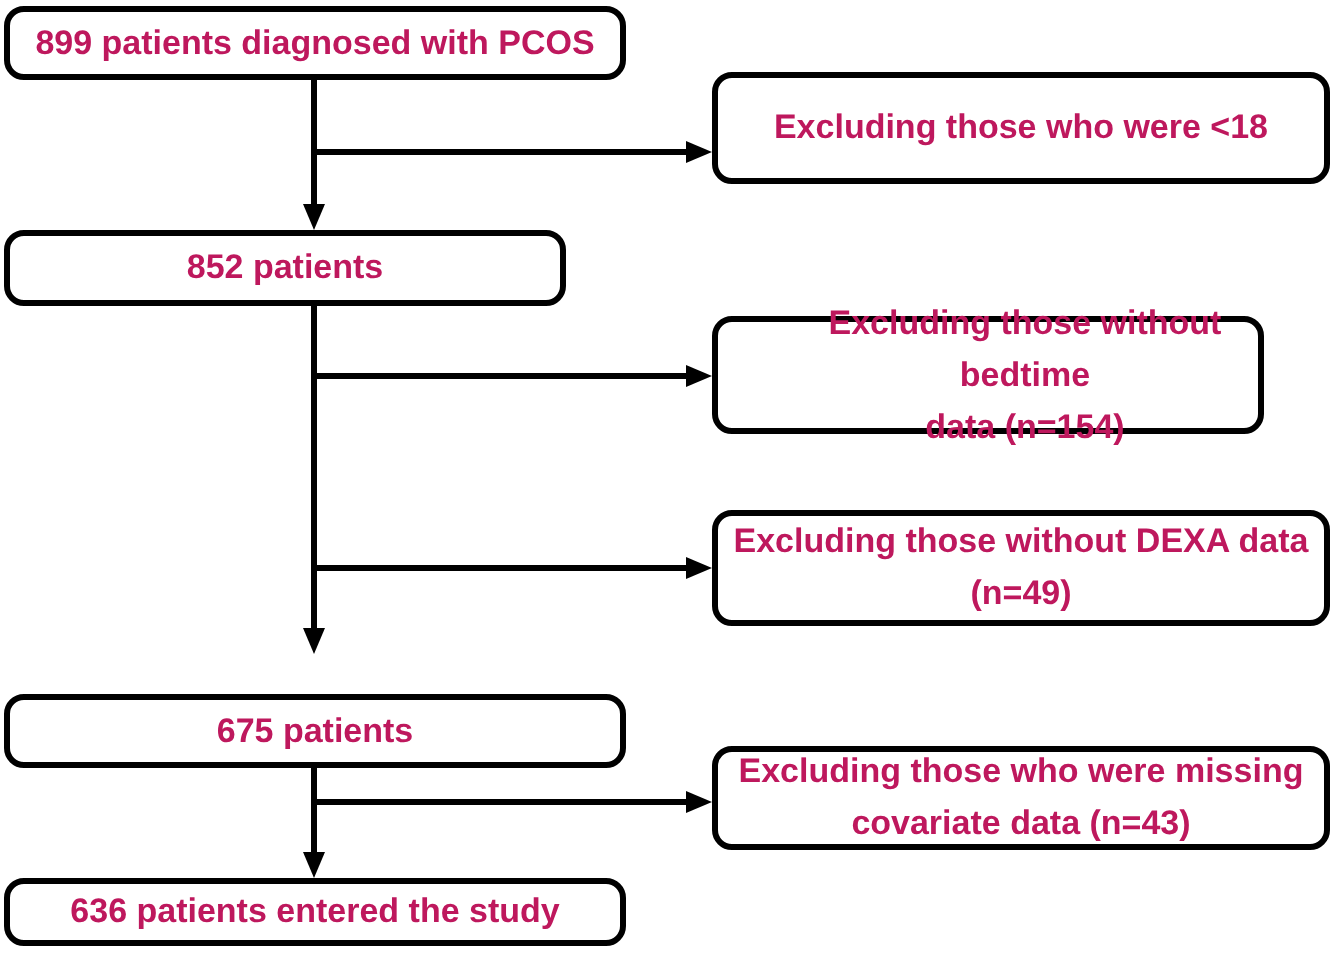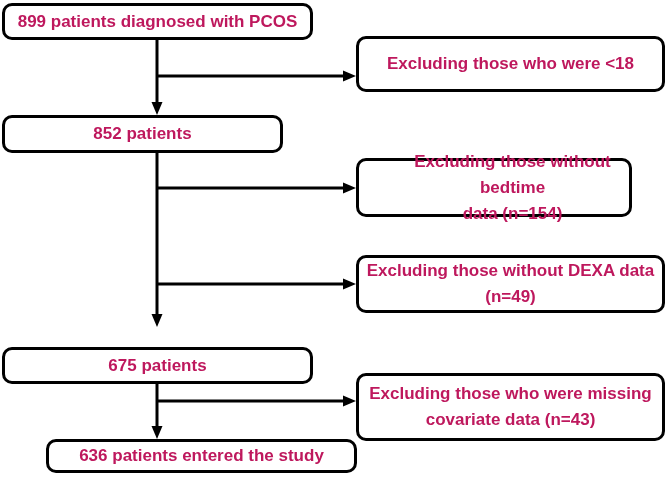--- a/index.html
+++ b/index.html
@@ -34,25 +34,25 @@
     display: flex;
     flex-direction: column;
     align-items: center;
     justify-content: center;
     text-align: center;
     line-height: 26px;
   }
   .box-main-1 { left: 2px;   top: 3px;   width: 311px; height: 37px; }
   .box-main-2 { left: 2px;   top: 115px; width: 281px; height: 38px; }
   .box-main-3 { left: 2px;   top: 327px; width: 311px; height: 37px; margin-top: 20px; }
-  .box-main-4 { left: 2px;   top: 439px; width: 311px; height: 34px; margin-left: 44px; }
+  .box-main-4 { left: 2px;   top: 439px; width: 311px; height: 34px; }
   .box-excl-1 { left: 356px; top: 36px;  width: 309px; height: 56px; }
   .box-excl-2 { left: 356px; top: 158px; width: 276px; height: 59px; padding-left: 37px; }
   .box-excl-3 { left: 356px; top: 255px; width: 309px; height: 58px; }
-  .box-excl-4 { left: 356px; top: 373px; width: 309px; height: 68px; text-align: center; }
+  .box-excl-4 { left: 356px; top: 373px; width: 309px; height: 52px; text-align: center; }
 </style>
 </head>
 <body>
 
 <div class="canvas">
 
   <svg class="connectors" viewBox="0 0 669 478" xmlns="http://www.w3.org/2000/svg">
 
     <line x1="157" y1="40" x2="157" y2="104" stroke="#000000" stroke-width="3"></line>
     <polygon points="157,115 151.5,102 162.5,102" fill="#000000"></polygon>

